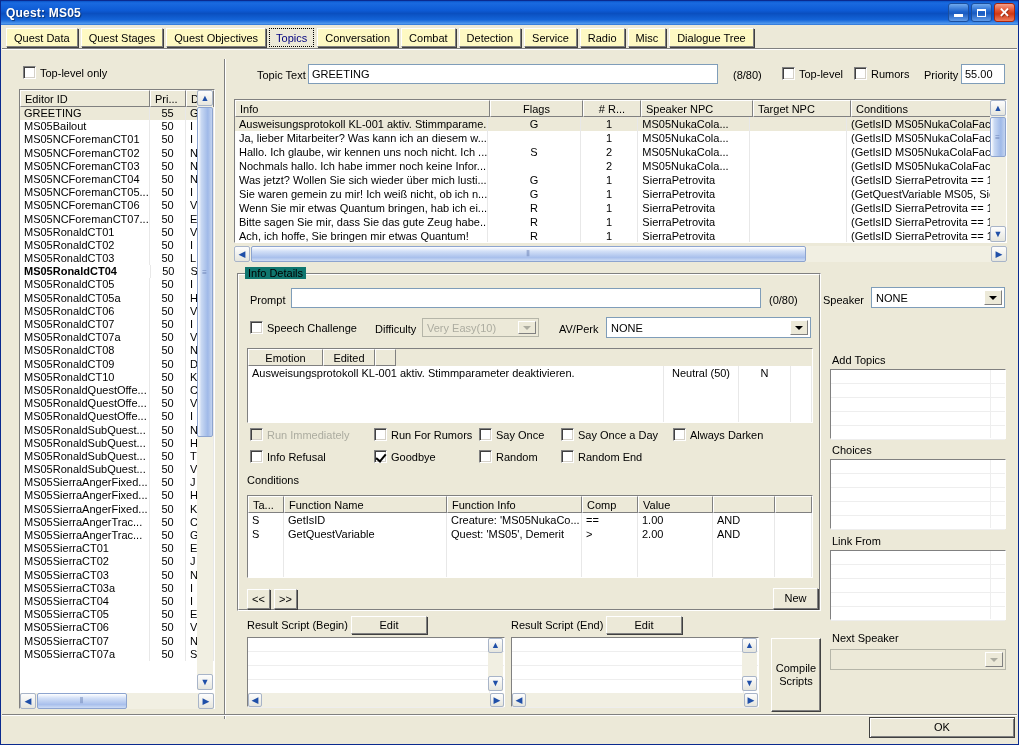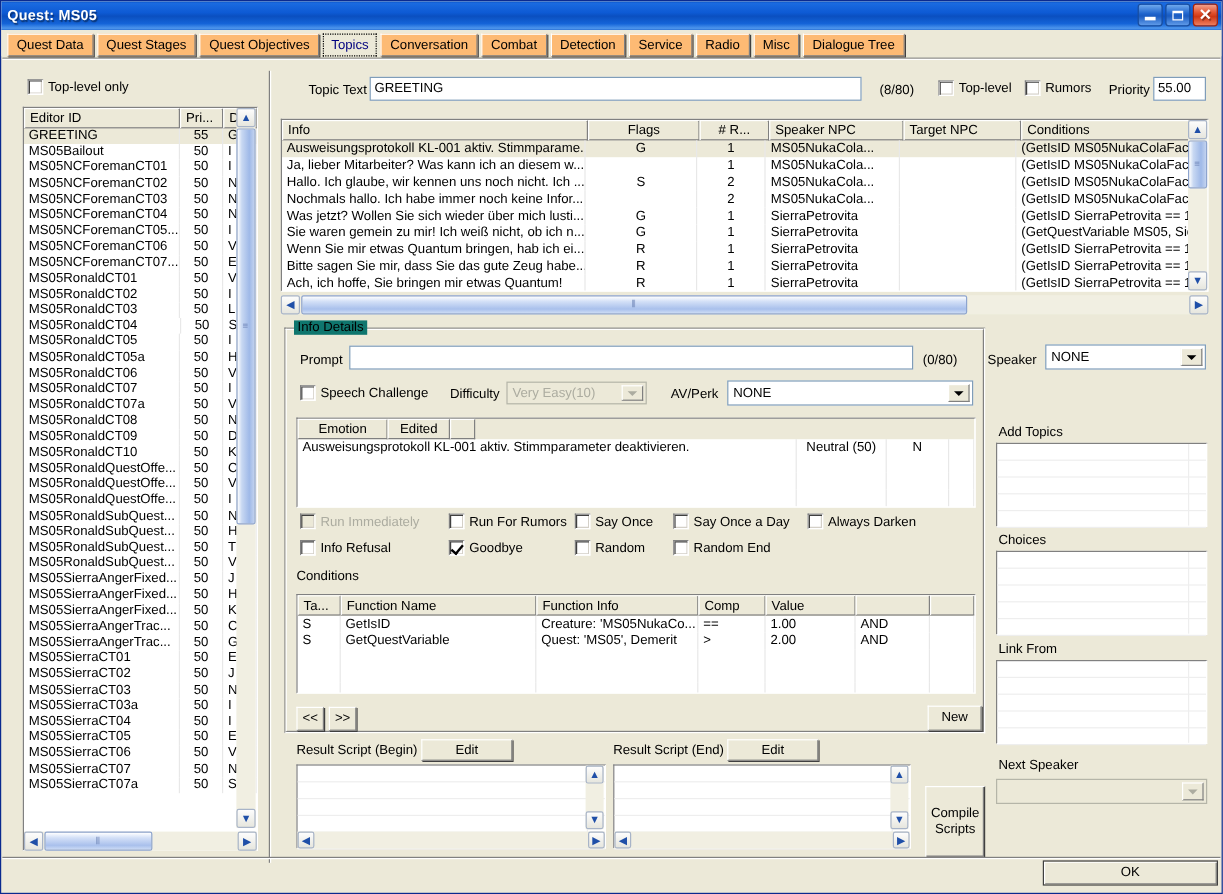--- a/index.html
+++ b/index.html
@@ -61,21 +61,21 @@
     background: #ece9d8;
     display: flex; align-items: flex-end;
     padding-left: 5px;
     gap: 3px;
     position: relative;
   }
   .tab {
     height: 19px;
     padding: 0 7px;
     display: flex; align-items: center;
-    background: #fdba74;
+    background: #fef9c3;
     border: 1px solid #ffffff;
     border-right-color: #808080;
     border-bottom-color: #808080;
     box-shadow: 1px 1px 0 #404040;
     font-size: 11px;
     box-sizing: border-box;
     white-space: nowrap;
   }
   .tab.sel {
     border: 1px dotted #000;
@@ -344,21 +344,21 @@
           <div class="gc" style="width: 130px;">MS05RonaldCT02</div>
           <div class="gc ctr" style="width: 36px;">50</div>
           <div class="gc" style="width: 28px;">I</div>
         </div>
         <div class="grow">
           <div class="gc" style="width: 130px;">MS05RonaldCT03</div>
           <div class="gc ctr" style="width: 36px;">50</div>
           <div class="gc" style="width: 28px;">L</div>
         </div>
         <div class="grow">
-          <div class="gc" style="width: 134px;">MS05RonaldCT04</div>
+          <div class="gc" style="width: 134px; font-weight: bold;">MS05RonaldCT04</div>
           <div class="gc ctr" style="width: 36px;">50</div>
           <div class="gc" style="width: 28px;">S</div>
         </div>
         <div class="grow">
           <div class="gc" style="width: 130px;">MS05RonaldCT05</div>
           <div class="gc ctr" style="width: 36px;">50</div>
           <div class="gc" style="width: 28px;">I</div>
         </div>
         <div class="grow">
           <div class="gc" style="width: 130px;">MS05RonaldCT05a</div>
@@ -884,21 +884,21 @@
   </div>
   <div class="hscroll" style="left:511px; top:692px; width:246px; height:14px;">
     <div class="sb-btn" style="left:0; top:0; width:14px; height:14px;">
         <span class="chev">◀</span>
       </div>
     <div class="sb-btn" style="right:0; top:0; width:14px; height:14px;">
         <span class="chev">▶</span>
       </div>
   </div>
 
-  <div class="btn" style="left:770px; top:654px; width:50px; height:60px; flex-direction:column;">
+  <div class="btn" style="left:770px; top:637px; width:50px; height:74px; flex-direction:column;">
     <span id="compile-label">
         <div>Compile</div>
         <div>Scripts</div>
       </span>
   </div>
 
   <div class="lbl" style="left:831px; top:353px;">Add Topics</div>
   <div class="ta" style="left:829px; top:368px; width:176px; height:70px;">
     <div class="ta-rows">
       <div class="ta-row"></div>

